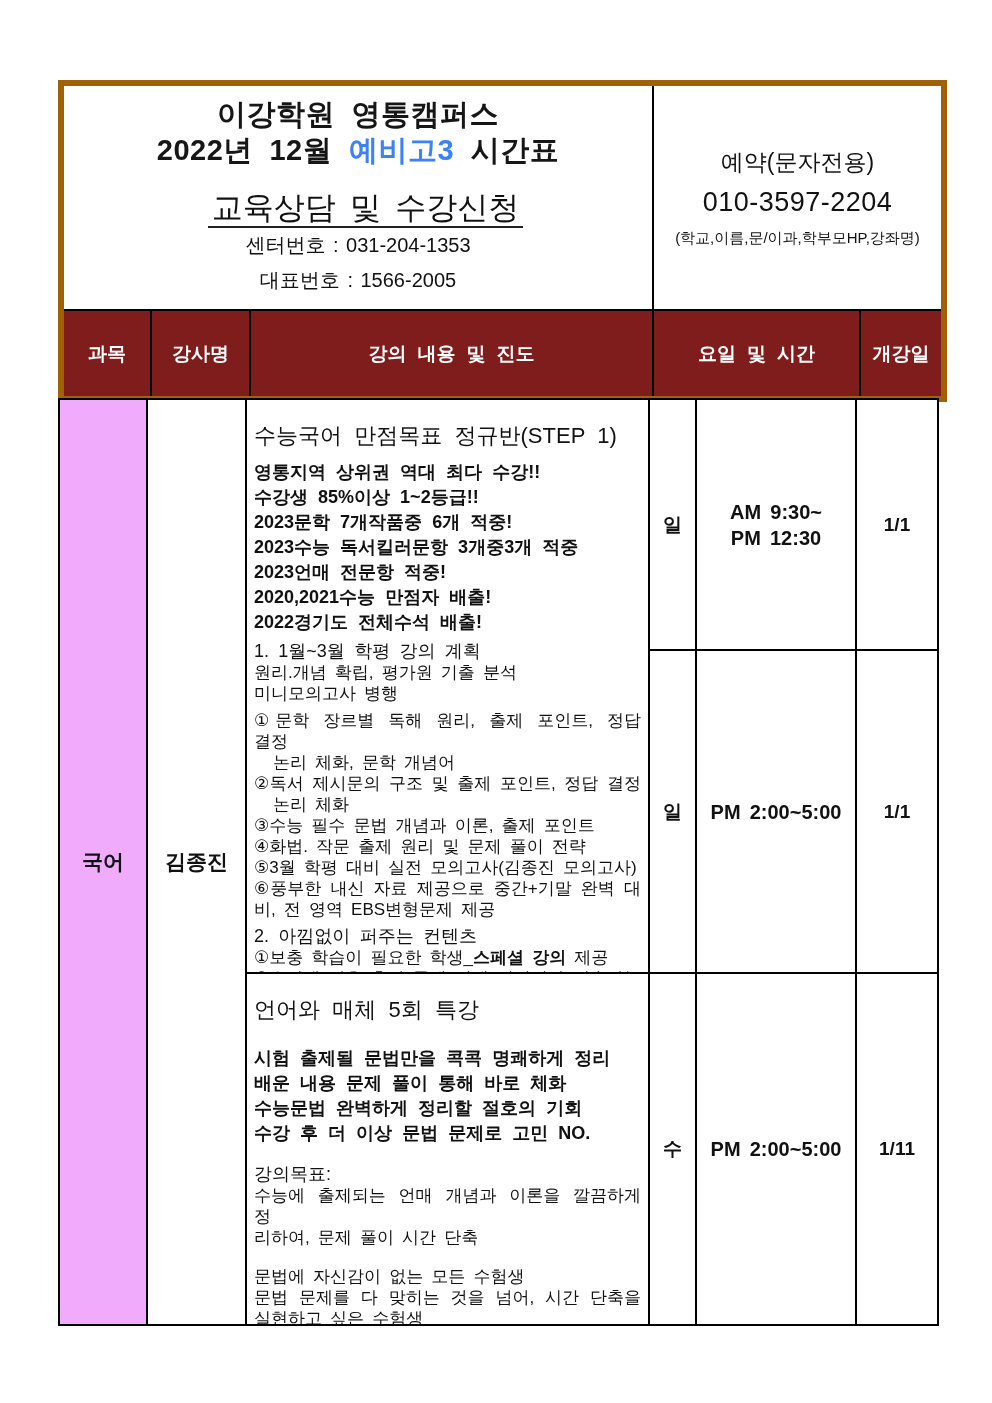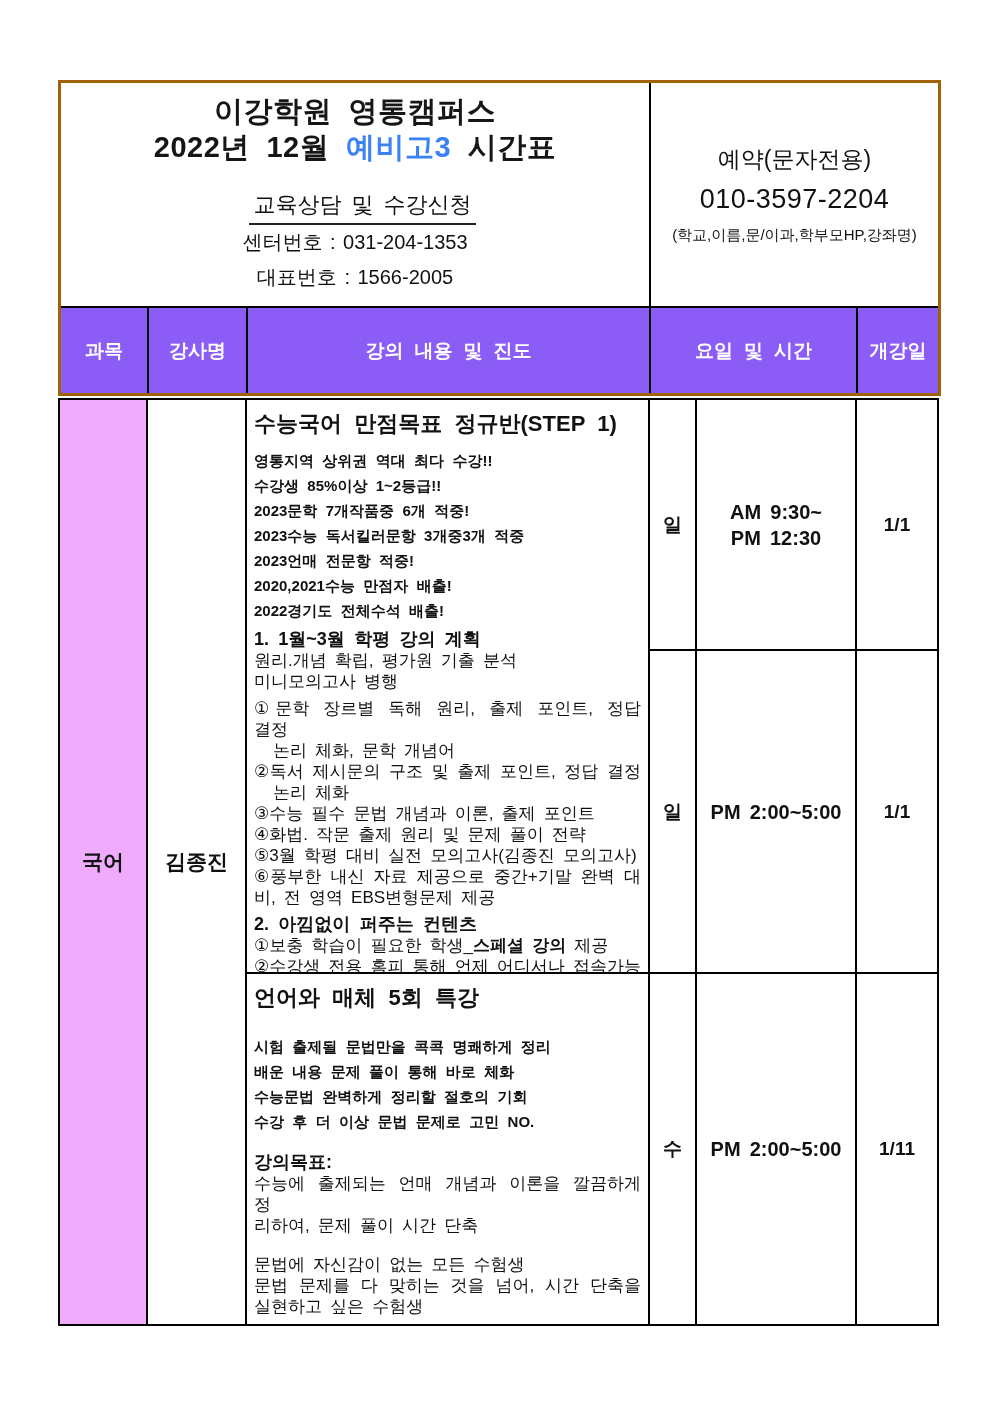--- a/index.html
+++ b/index.html
@@ -6,41 +6,41 @@
   body {
     width:992px; height:1403px; background:#ffffff;
     font-family:"Liberation Sans","DejaVu Sans",sans-serif;
     color:#111; position:relative; overflow:hidden;
   }
   .page { position:absolute; inset:0; }
 
   
   .tableA {
     position:absolute; left:58px; top:80px; width:877px;
-    background:#000; border:3px solid #a16207;
+    background:#000; border:6px solid #a16207;
     display:flex; flex-direction:column; gap:2px;
   }
   .rowA1 { display:flex; gap:2px; height:223px; }
   .rowA2 { display:flex; gap:2px; height:85px; }
   .cell { background:#fff; box-sizing:border-box; overflow:hidden; }
 
   .headL { width:588px; display:flex; flex-direction:column; align-items:center; justify-content:flex-start; padding-top:10px; }
   .headR { width:287px; display:flex; flex-direction:column; align-items:center; justify-content:center; gap:13px;text-align:right; }
 
   .h-title { font-size:29px; font-weight:bold; line-height:36px; word-spacing:0.28em; letter-spacing:0.5px; color:#161616; }
   .hl { color:#3b82f6; }
-  .h-consult { margin-top:24px; font-size:22px; line-height:32px; word-spacing:0.18em; border-bottom:2px solid #222; padding:0 4px 2px 4px;margin-left:15px; }
+  .h-consult { margin-top:24px; font-size:31px; line-height:32px; word-spacing:0.18em; border-bottom:2px solid #222; padding:0 4px 2px 4px;margin-left:15px; }
   .h-phone { font-size:20px; line-height:35px; word-spacing:0.1em; }
 
   .r-label { font-size:23px; line-height:26px; }
   .r-phone { font-size:27px; line-height:28px; letter-spacing:0.5px; }
   .r-note  { font-size:15px; line-height:18px; white-space:nowrap; }
 
   .th {
-    background:#8b5cf6; color:#fff; font-weight:bold; font-size:19px;
+    background:#7f1d1d; color:#fff; font-weight:bold; font-size:19px;
     display:flex; align-items:center; justify-content:center; word-spacing:0.3em;
   }
   .wc1{width:86px} .wc2{width:97px} .wc3{width:401px} .wc4{width:205px} .wc5{width:80px}
 
   
   .tableB {
     position:absolute; left:58px; top:398px; width:877px;
     background:#000; border:2px solid #000;
     display:grid; gap:2px;
     grid-template-columns:86px 97px 401px 45px 158px 80px;
@@ -51,23 +51,23 @@
   .content1 { grid-area:1/3/3/4; }
   .content2 { grid-area:3/3/4/4; }
   .mid { display:flex; align-items:center; justify-content:center; text-align:center; }
   .big { font-size:21px; font-weight:bold; word-spacing:0.2em; }
   .sched { font-size:19px; font-weight:bold; }
   .time-cell { display:flex; flex-direction:column; align-items:center; justify-content:center; }
   .tl { font-size:20px; font-weight:bold; line-height:26px; word-spacing:0.18em; }
 
   .content { padding:10px 7px 6px 7px; text-align:left; }
   .ln { font-size:17px; line-height:21px; word-spacing:0.2em; min-height:21px; word-break:keep-all; }
-  .title   { font-size:22px; font-weight:bold; line-height:28px; margin-bottom:4px; word-spacing:0.28em; }
-  .promo   { font-size:15px; font-weight:bold; line-height:25px; word-spacing:0.28em; }
-  .heading { font-size:18px; font-weight:bold; word-spacing:0.24em; }
+  .title   { font-size:22px; font-weight:normal; line-height:28px; margin-bottom:4px; word-spacing:0.28em;margin-top:12px; }
+  .promo   { font-size:18px; font-weight:bold; line-height:25px; word-spacing:0.28em; }
+  .heading { font-size:18px; font-weight:normal; word-spacing:0.24em; }
   .stretch { text-align:justify; text-align-last:justify; }
   .indent  { padding-left:19px; }
   .gap-sm  { min-height:6px;  height:6px; }
   .gap-md  { min-height:18px; height:18px; }
   .ln b { font-weight:bold; }
 </style>
 </head>
 <body>
 
 <div class="page">

